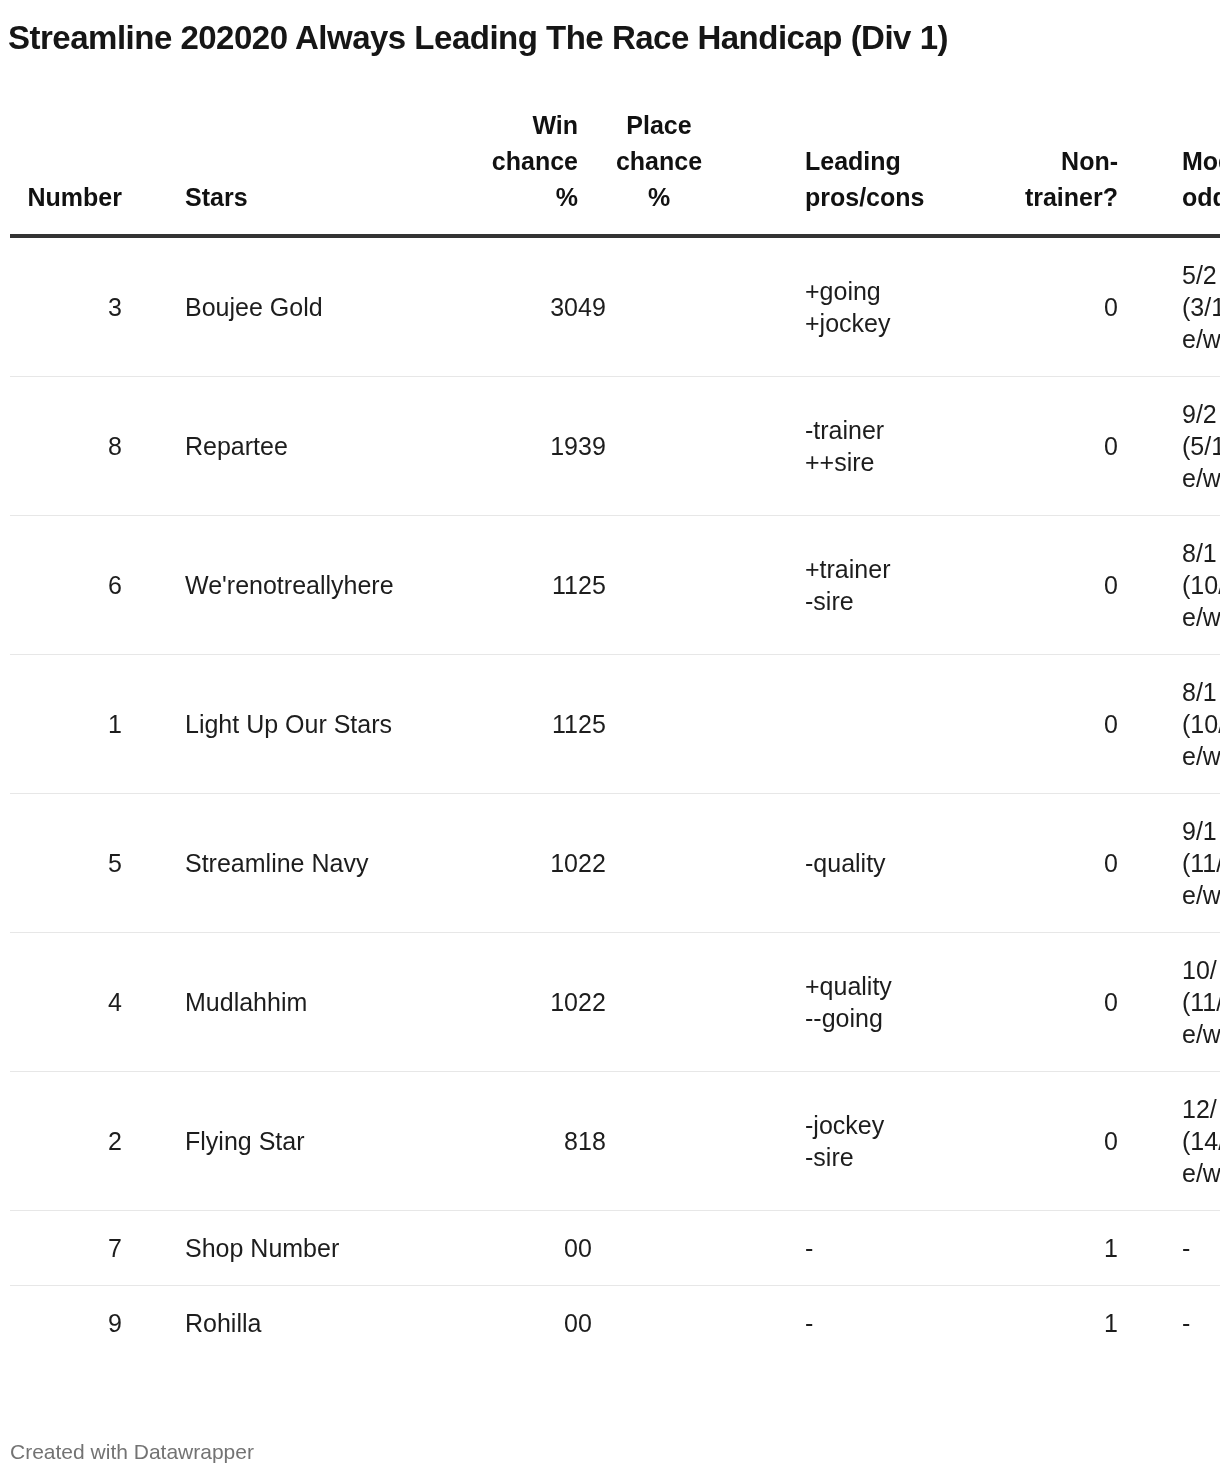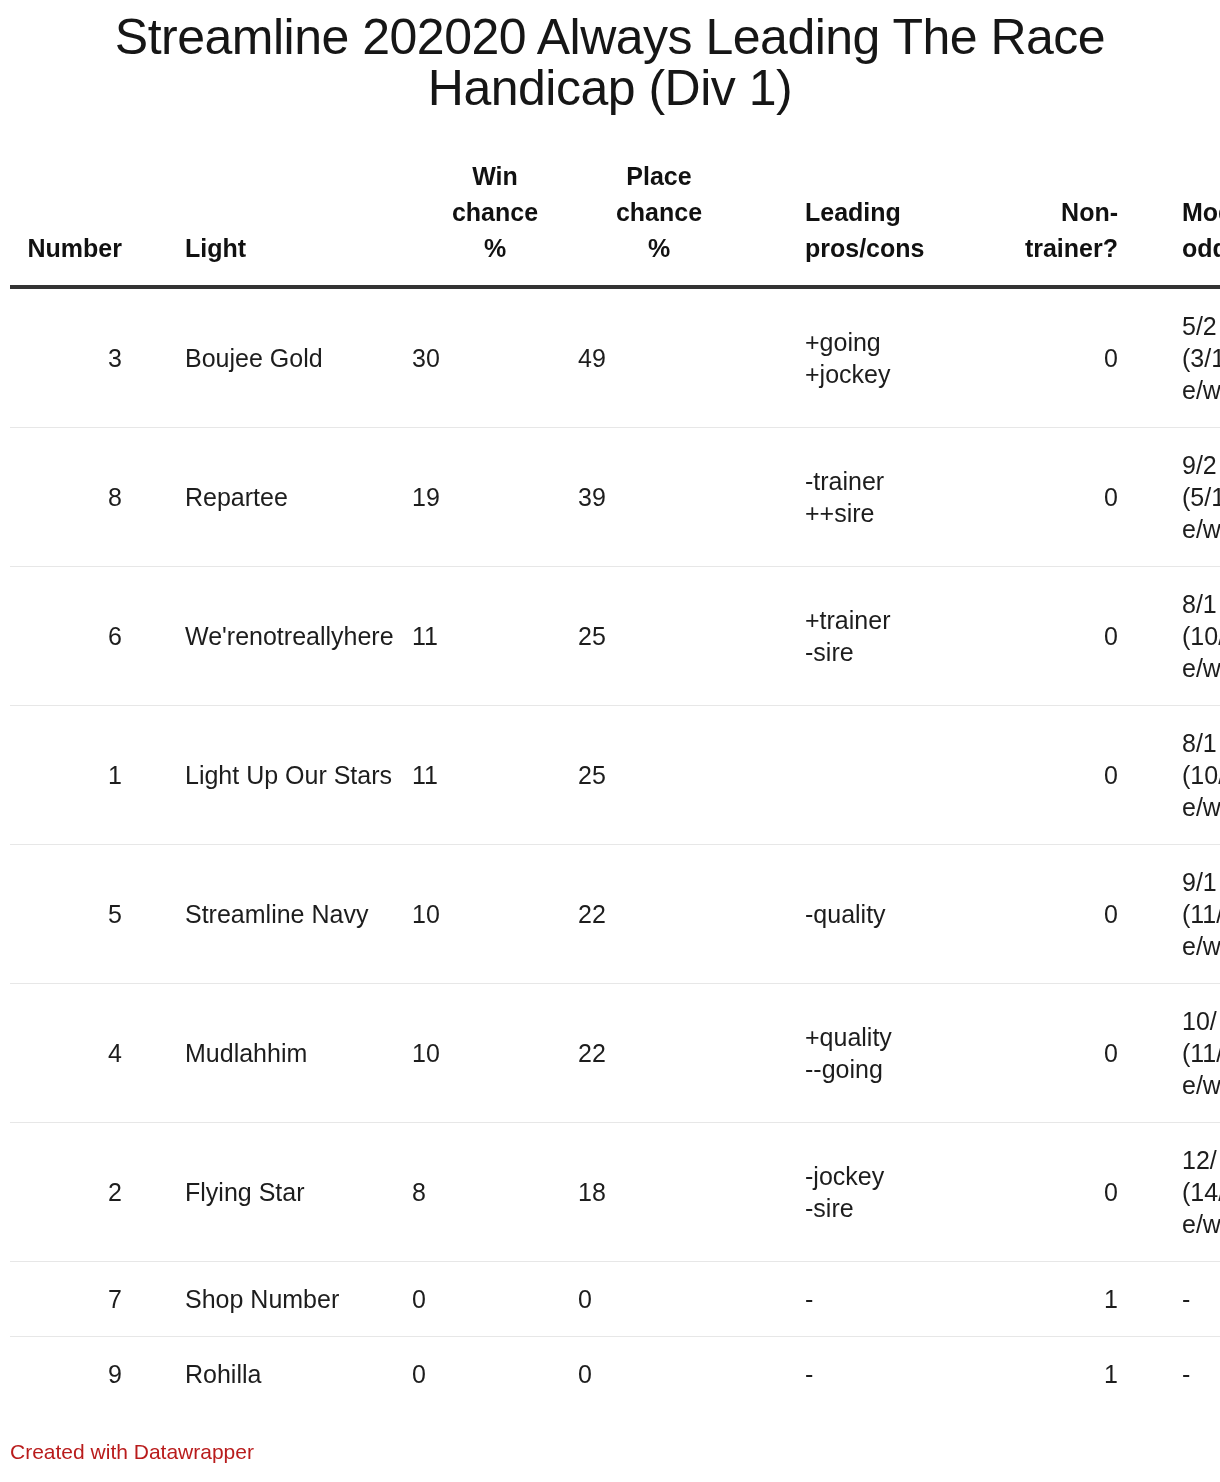--- a/index.html
+++ b/index.html
@@ -8,26 +8,25 @@
     width: 1220px;
     height: 1482px;
     overflow: hidden;
     background: #ffffff;
     font-family: "Liberation Sans", sans-serif;
     color: #1d1d1d;
   }
   .title {
     margin: 12px 8px 0 8px;
     max-width: 1205px;
-    font-size: 50px;
+    font-size: 33px;
     line-height: 51px;
-    font-weight: 400;
+    font-weight: 700;
     color: #161616;
     letter-spacing: -0.5px;
-    text-align: center;
   }
   table.race-table {
     border-collapse: collapse;
     table-layout: fixed;
     width: 1298px;           
     margin: 44px 0 0 10px;
     font-size: 25px;
     line-height: 32px;
   }
   col.c-number    { width: 112px; }
@@ -52,32 +51,32 @@
     vertical-align: middle;
     padding: 21px 0;
     border-bottom: 1px solid #e7e7e7;
     white-space: pre-line;
     color: #1d1d1d;
   }
   tbody tr:last-child td { border-bottom: none; }
 
   th:nth-child(1), td:nth-child(1) { text-align: right; }
   th:nth-child(2), td:nth-child(2) { text-align: left; padding-left: 63px; }
-  th:nth-child(3), td:nth-child(3) { }
+  th:nth-child(3), td:nth-child(3) { text-align: right; }
   th:nth-child(4), td:nth-child(4) { }
   th:nth-child(5), td:nth-child(5) { text-align: left; padding-left: 65px; }
   th:nth-child(6), td:nth-child(6) { text-align: right; }
   th:nth-child(7), td:nth-child(7) { text-align: left; padding-left: 64px; }
 
   .footer {
     position: absolute;
     left: 10px;
     top: 1440px;
     font-size: 21px;
-    color: #b91c1c;
+    color: #737373;
     text-decoration: none;
   }
 </style>
 </head>
 <body>
 
 <div class="page">
 
   <h1 class="title">Streamline 202020 Always Leading The Race Handicap (Div 1)</h1>
 
@@ -87,21 +86,21 @@
         <col class="c-name">
         <col class="c-win">
         <col class="c-place">
       <col class="c-pros">
         <col class="c-nonrunner">
         <col class="c-odds">
     </colgroup>
     <thead>
       <tr>
         <th>Number</th>
-        <th>Light</th>
+        <th>Stars</th>
         <th>Win
 chance
 %</th>
         <th>Place
 chance
 %</th>
         <th>Leading
 pros/cons</th>
         <th>Non-
 trainer?</th>

